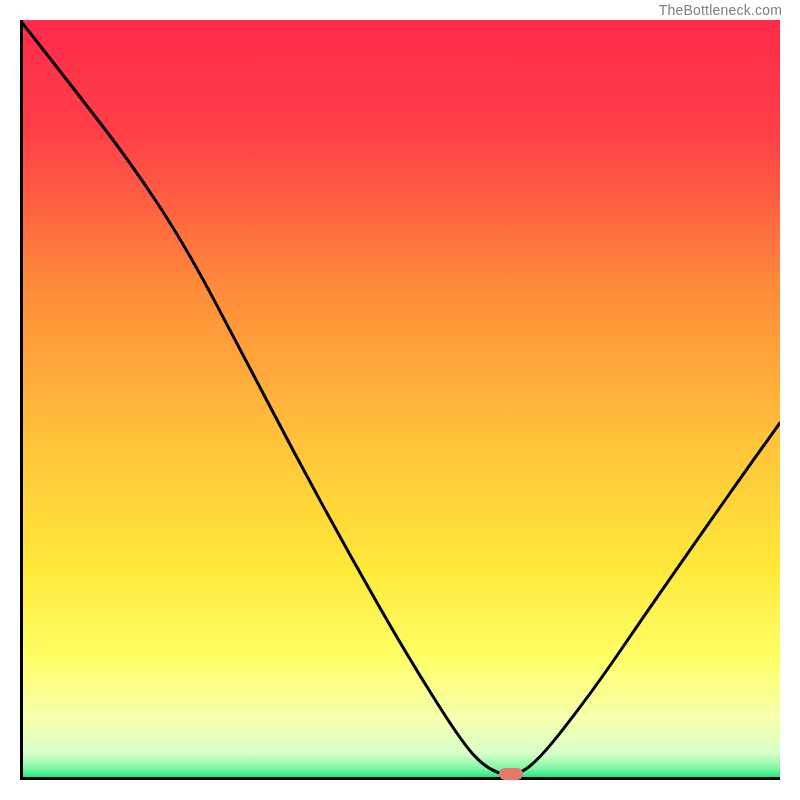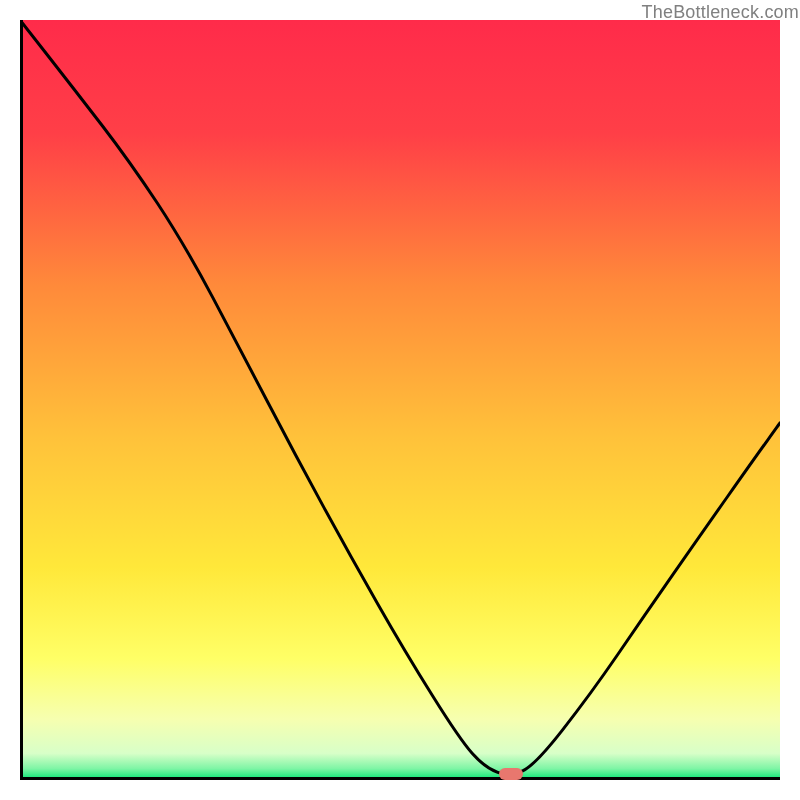--- a/index.html
+++ b/index.html
@@ -58,23 +58,23 @@
     position: absolute;
     width: 24px;
     height: 12px;
     border-radius: 6px;
     background: #e8776e;
     transform: translate(-50%, -50%);
   }
   .watermark {
     position: absolute;
     top: 2px;
-    right: 1px;
+    right: 18px;
     color: #808080;
-    font-size: 18px;
+    font-size: 14px;
     font-weight: 500;
     letter-spacing: 0.2px;
   }
 </style>
 </head>
 <body>
 
 <div class="chart-container">
 
   <div class="plot-area">

